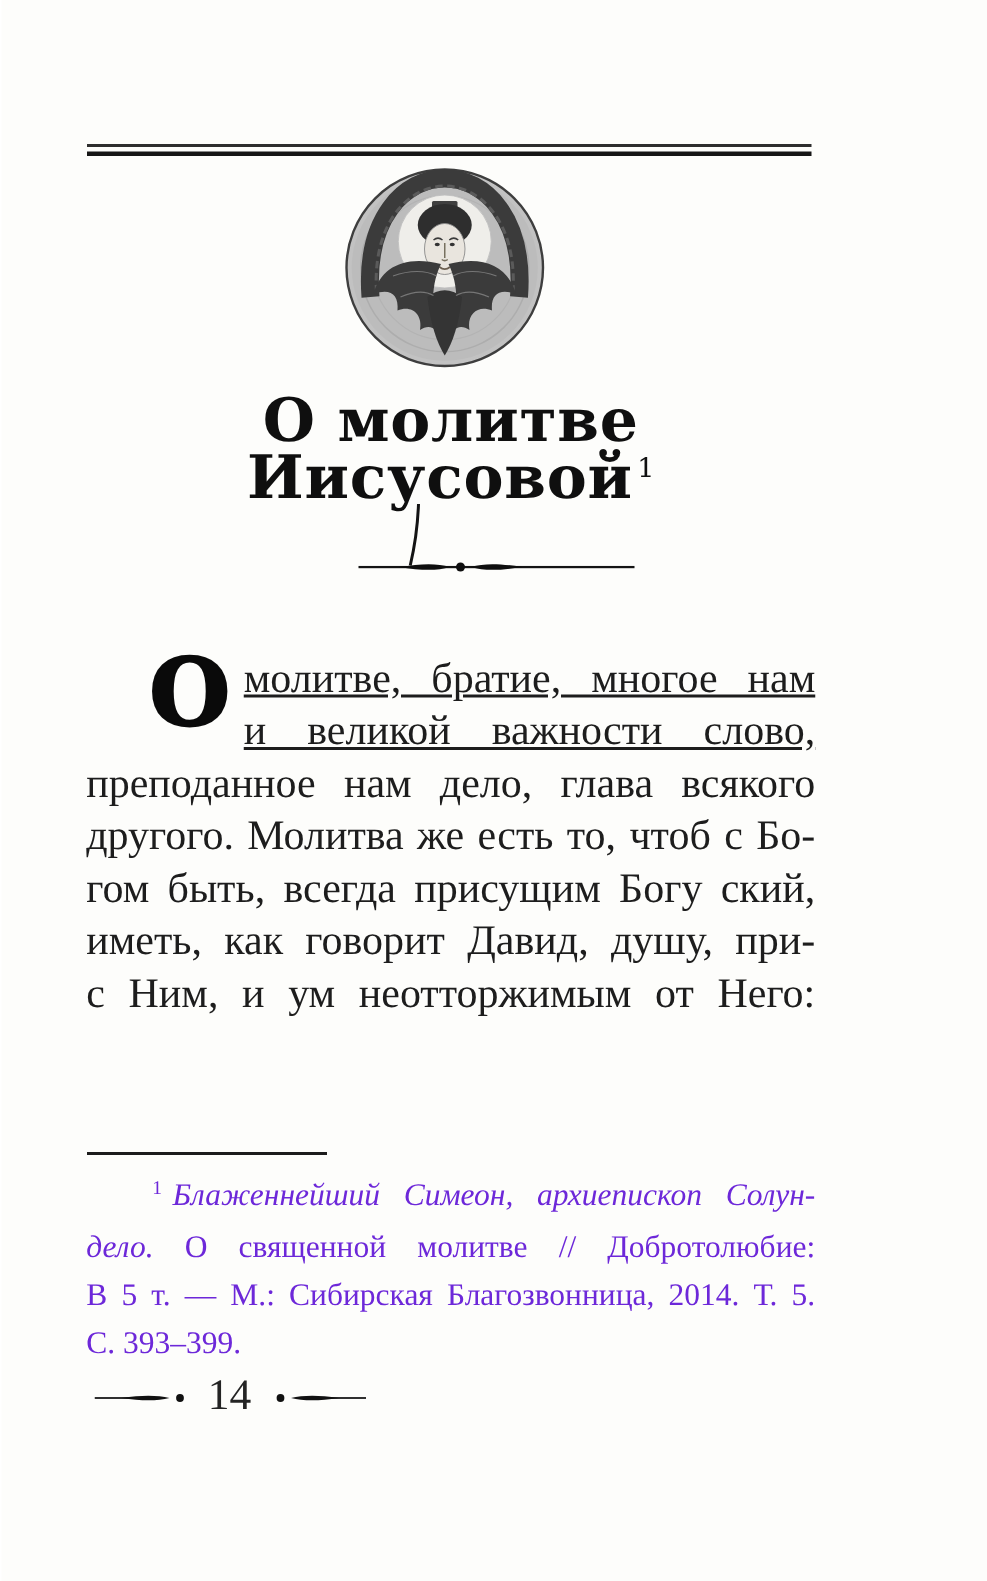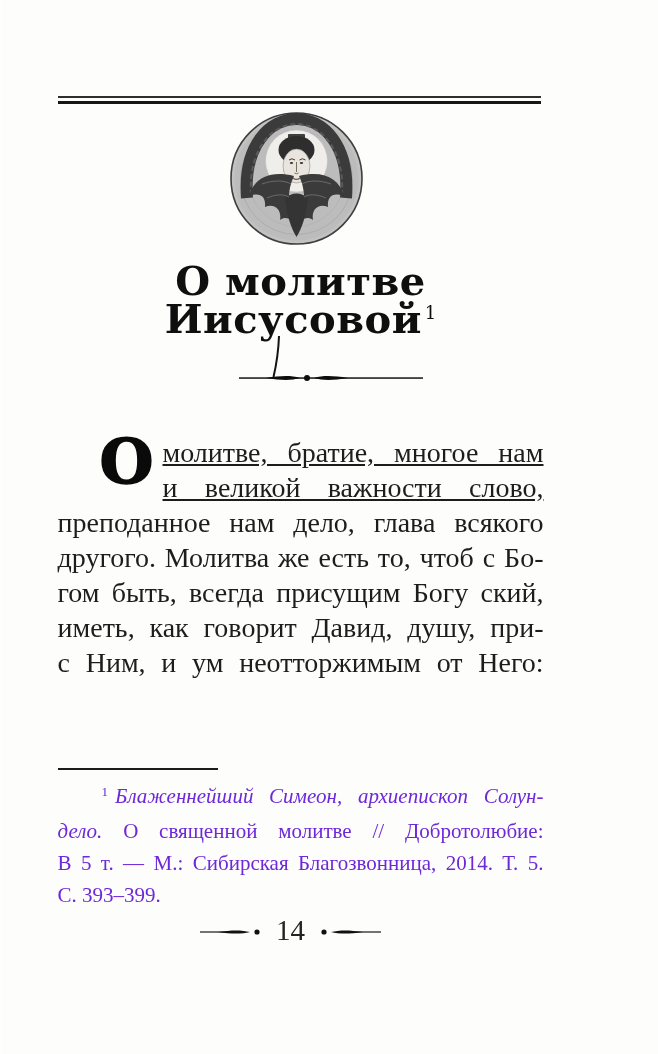--- a/index.html
+++ b/index.html
@@ -55,22 +55,22 @@
     font-size: 21px; line-height: 32px; color: #6d28d9; margin-top: 48px;
   }
   .fnl { text-align: justify; text-align-last: justify; }
   .fnl.first { padding-left: 44px; }
   .fnl.last { text-align-last: left; }
   .fn-sup { font-size: 13px; position: relative; top: -7px; margin-right: 7px; }
   .fn-it { font-style: italic; }
 
   
   .footer {
-    position: absolute; left: 47px; top: 910px; width: 486px; height: 44px;
-    display: flex; align-items: center; justify-content: center; gap: 14px;
+    position: absolute; left: 62px; top: 910px; width: 486px; height: 44px;
+    display: flex; align-items: center; gap: 14px;
   }
   .pagenum { font-size: 29px; color: #242424; line-height: 1; padding-bottom: 4px; }
   .flourish { width: 62px; height: 14px; flex: 0 0 auto; }
 </style>
 </head>
 <body>
 
 <div class="page">
 
   <div class="rule-thin"></div>

